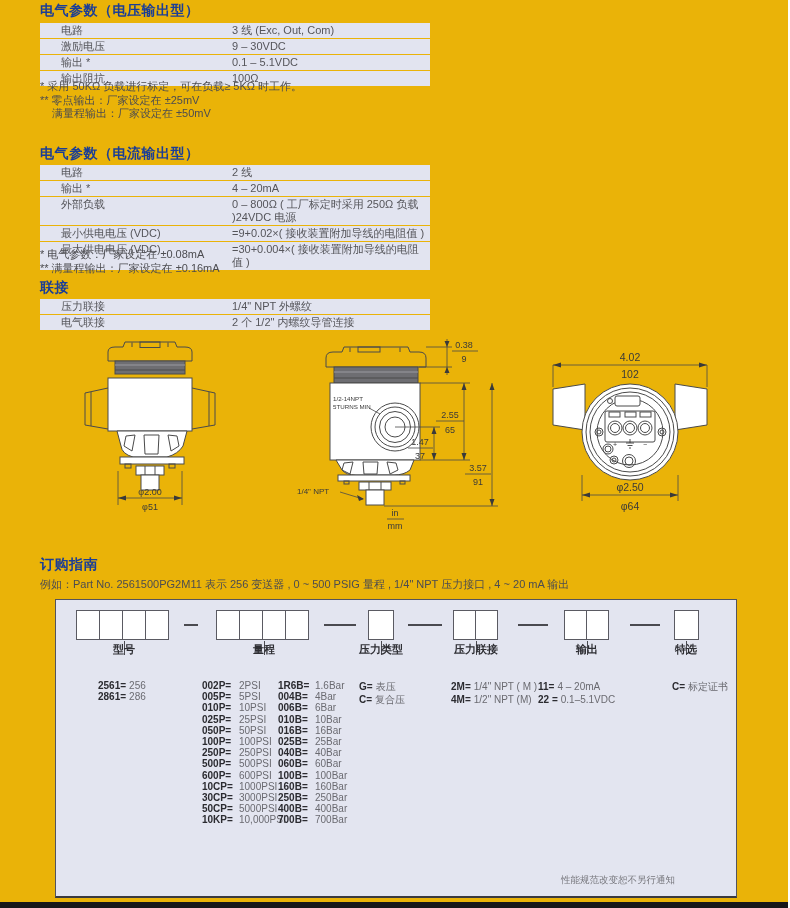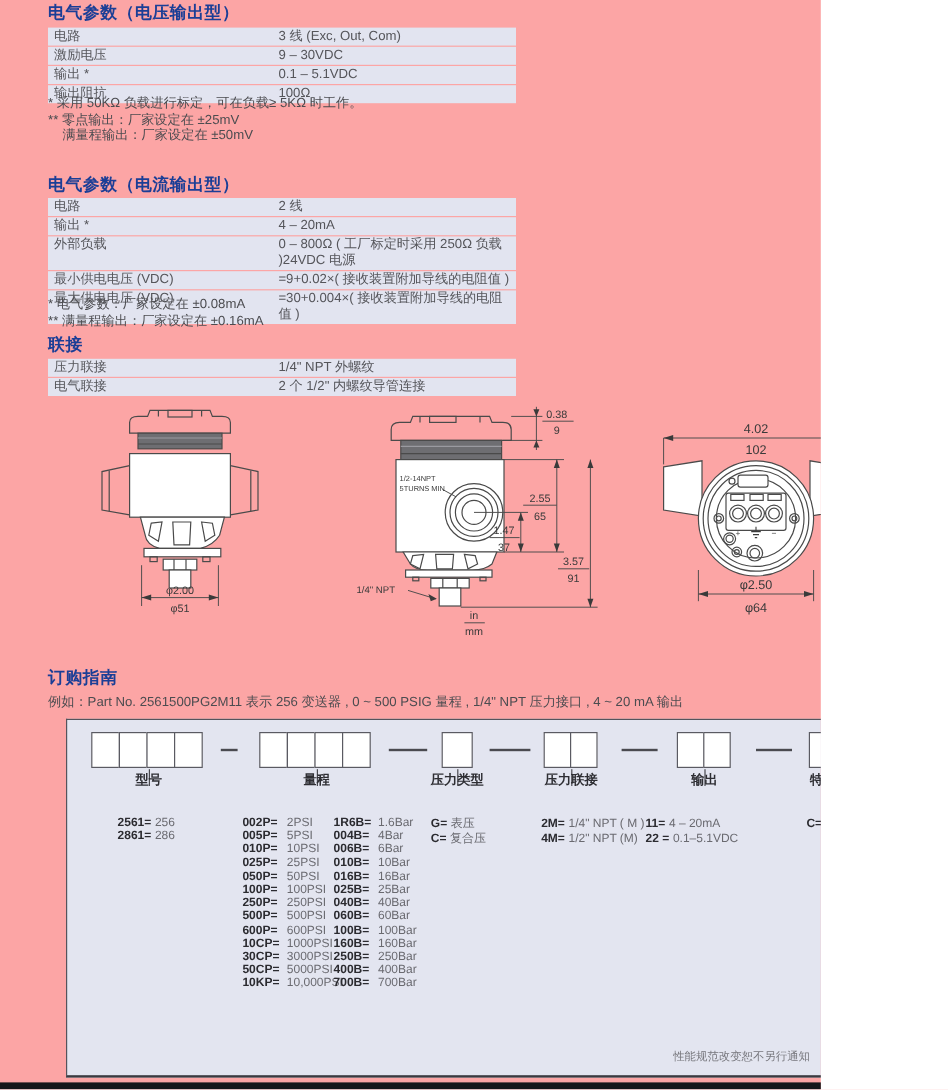--- a/index.html
+++ b/index.html
@@ -1,24 +1,24 @@
 <!DOCTYPE html>
 <html><head>
 <meta charset="utf-8">
 <style>
   *{margin:0;padding:0;box-sizing:border-box}
   html,body{background:#fff}
   body{width:790px;height:908px;font-family:"Liberation Sans","DejaVu Sans",sans-serif}
-  .page{position:relative;width:684px;height:908px;background:#fca5a5;overflow:hidden}
+  .page{position:relative;width:788px;height:908px;background:#eab308;overflow:hidden}
 
   .sec-title{position:absolute;left:40px;font-size:14px;font-weight:bold;color:#1b3e96;letter-spacing:.5px}
 
   .spec{position:absolute;left:40px;width:390px;font-size:11px;color:#55555a}
   .srow{display:flex;margin-bottom:1px;background:#e2e4f0;line-height:13px}
-  .srow .lbl{width:190px;padding:1px 4px 1px 5px;flex:none}
+  .srow .lbl{width:190px;padding:1px 4px 1px 21px;flex:none}
   .srow .val{flex:1;padding:1px 4px 1px 2px}
 
   .notes{position:absolute;left:40px;font-size:11px;color:#4c4c50;line-height:13.5px}
   .note.indent{padding-left:12px}
 
   .example{position:absolute;left:40px;font-size:11px;color:#4c4c50}
 
   svg text{font-family:"Liberation Sans","DejaVu Sans",sans-serif}
 
   .ordbox{position:absolute;left:55px;top:599px;width:682px;height:299px;background:#e3e5f0;

